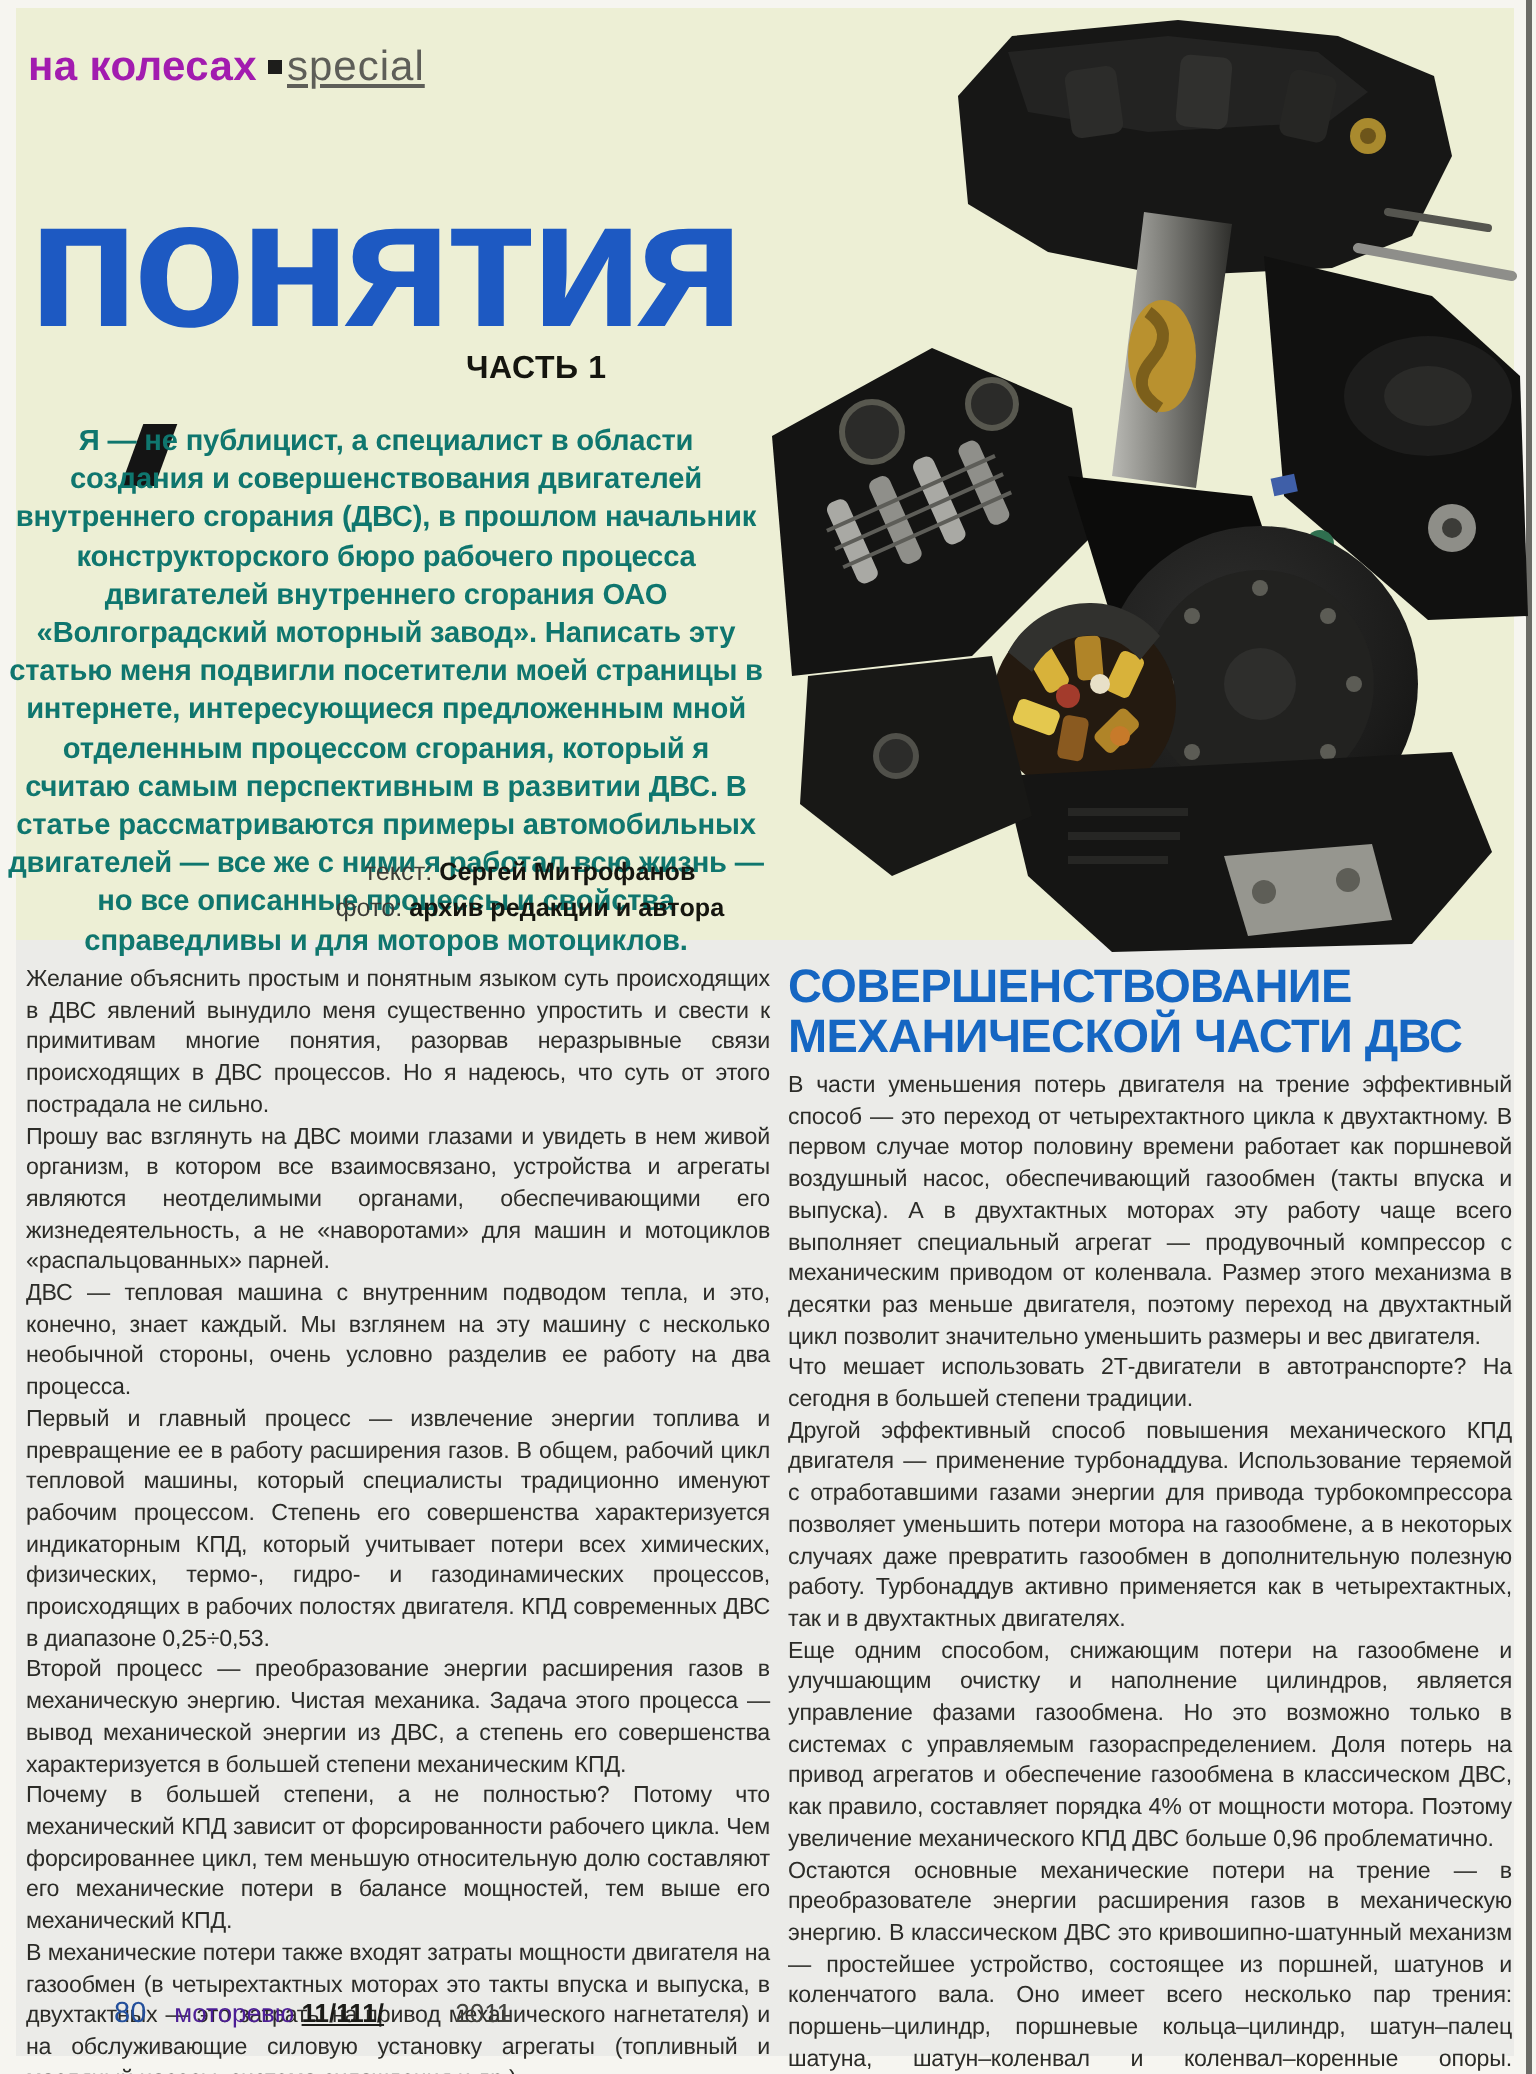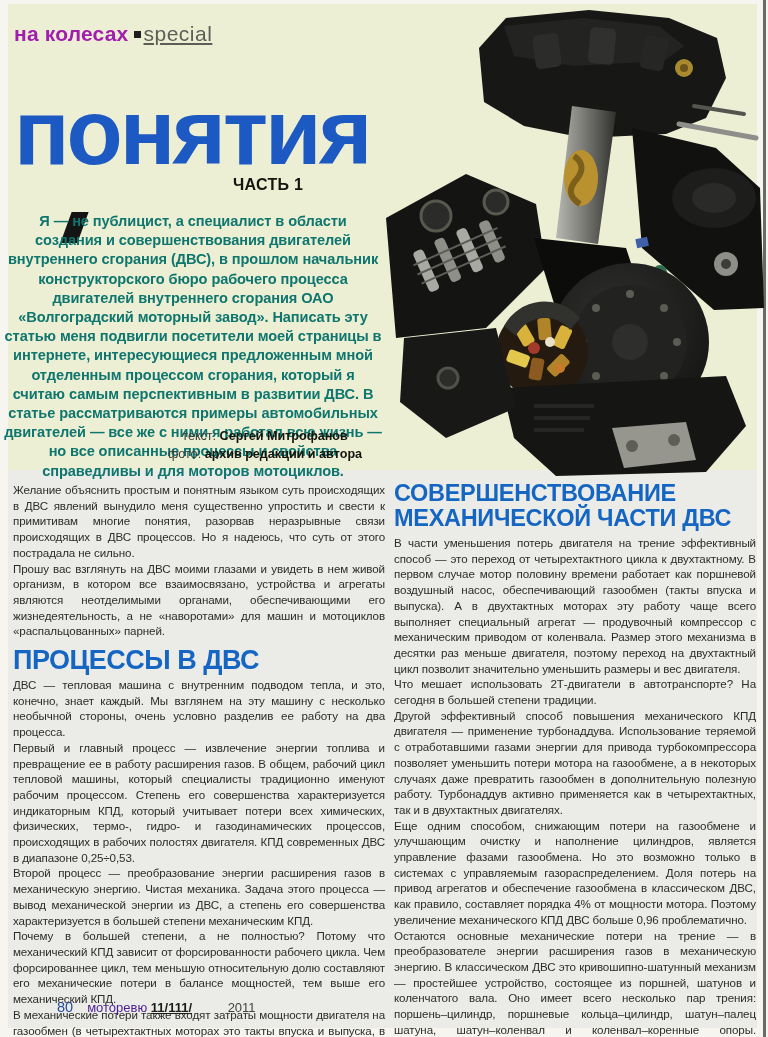--- a/index.html
+++ b/index.html
@@ -179,21 +179,20 @@
   <polygon points="20,332 112,322 132,402 62,432 16,396" fill="#181816"></polygon>
   <circle cx="64" cy="372" r="10" fill="#2c2c2a" stroke="#50504a" stroke-width="3"></circle>
   <circle cx="342" cy="258" r="12" fill="#8e8e88"></circle>
   <circle cx="342" cy="258" r="5" fill="#3c3c38"></circle>
 </svg>
 </div>
 
 <div class="col col-left">
   <p>Желание объяснить простым и понятным языком суть происходящих в ДВС явлений вынудило меня существенно упростить и свести к примитивам многие понятия, разорвав неразрывные связи происходящих в ДВС процессов. Но я надеюсь, что суть от этого пострадала не сильно.</p>
   <p>Прошу вас взглянуть на ДВС моими глазами и увидеть в нем живой организм, в котором все взаимосвязано, устройства и агрегаты являются неотделимыми органами, обеспечивающими его жизнедеятельность, а не «наворотами» для машин и мотоциклов «распальцованных» парней.</p>
-  <div class="h-left">ПРОЦЕССЫ В ДВС</div>
   <p>ДВС — тепловая машина с внутренним подводом тепла, и это, конечно, знает каждый. Мы взглянем на эту машину с несколько необычной стороны, очень условно разделив ее работу на два процесса.</p>
   <p>Первый и главный процесс — извлечение энергии топлива и превращение ее в работу расширения газов. В общем, рабочий цикл тепловой машины, который специалисты традиционно именуют рабочим процессом. Степень его совершенства характеризуется индикаторным КПД, который учитывает потери всех химических, физических, термо-, гидро- и газодинамических процессов, происходящих в рабочих полостях двигателя. КПД современных ДВС в диапазоне 0,25÷0,53.</p>
   <p>Второй процесс — преобразование энергии расширения газов в механическую энергию. Чистая механика. Задача этого процесса — вывод механической энергии из ДВС, а степень его совершенства характеризуется в большей степени механическим КПД.</p>
   <p>Почему в большей степени, а не полностью? Потому что механический КПД зависит от форсированности рабочего цикла. Чем форсированнее цикл, тем меньшую относительную долю составляют его механические потери в балансе мощностей, тем выше его механический КПД.</p>
   <p>В механические потери также входят затраты мощности двигателя на газообмен (в четырехтактных моторах это такты впуска и выпуска, в двухтактных — это затраты на привод механического нагнетателя) и на обслуживающие силовую установку агрегаты (топливный и масляный насосы, система охлаждения и др.).</p>
 
 </div>
 
 <div class="col col-right">
   <div class="h-right">СОВЕРШЕНСТВОВАНИЕ МЕХАНИЧЕСКОЙ ЧАСТИ ДВС</div>

